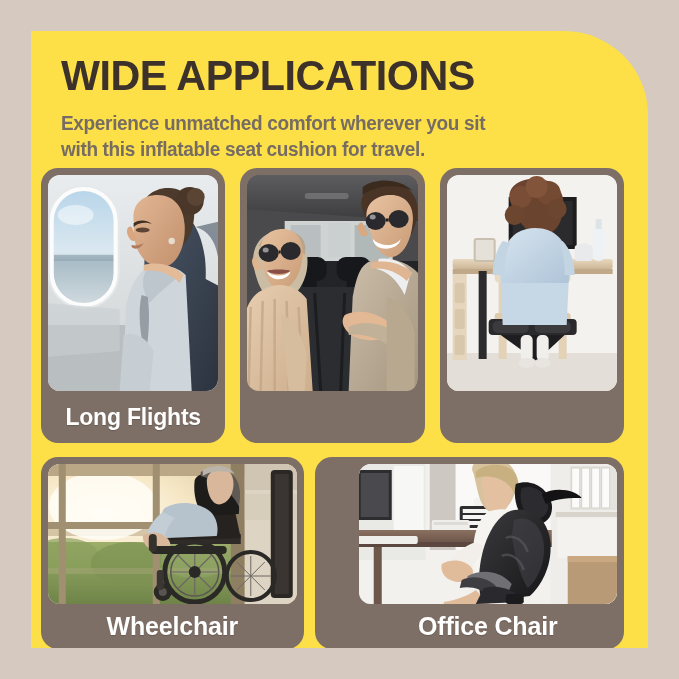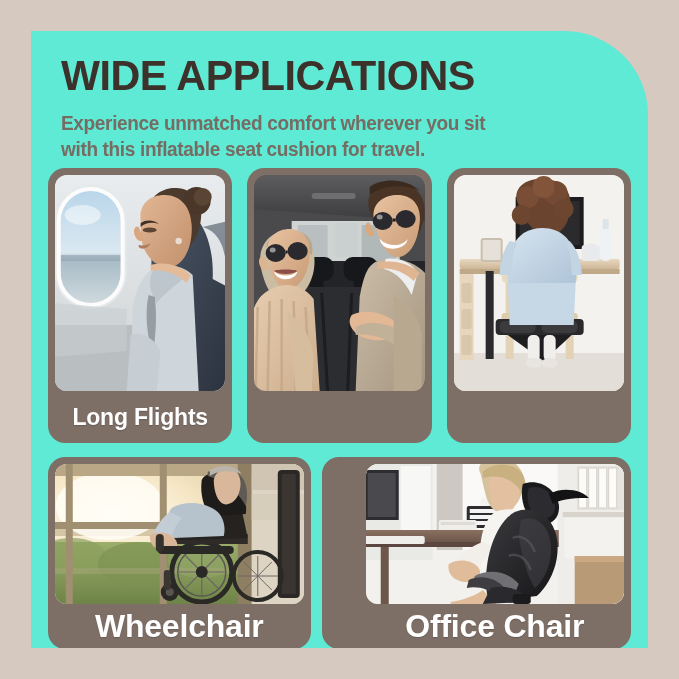--- a/index.html
+++ b/index.html
@@ -16,21 +16,21 @@
     position: relative;
   }
 
   
   #panel {
     position: absolute;
     left: 31px;
     top: 31px;
     width: 617px;
     height: 617px;
-    background: #5eead4;
+    background: #fde047;
     border-radius: 0 84px 0 0;
     overflow: hidden;
   }
 
   
   #header {
     position: absolute;
     left: 30px;
     top: 23px;
     width: 560px;
@@ -55,21 +55,21 @@
     color: #766c63;
     line-height: 1.33;
     letter-spacing: -0.35px;
     transform: scaleX(0.975);
     transform-origin: left center;
   }
 
   
   #grid {
     position: absolute;
-    left: 17px;
+    left: 10px;
     top: 137px;
     width: 583px;
   }
 
   .row { display: flex; }
   #row1 { gap: 15px; }
   #row2 { gap: 11px; margin-top: 14px; }
 
   .card {
     background: #7e6f66;
@@ -100,21 +100,21 @@
     flex: 1;
     display: flex;
     align-items: center;
     justify-content: center;
     color: #ffffff;
     font-weight: 700;
     letter-spacing: -0.2px;
     text-shadow: 0 1px 1px rgba(0,0,0,0.18);
   }
   #row1 .card-label { font-size: 23px; }
-  #row2 .card-label { font-size: 32px; }
+  #row2 .card-label { font-size: 25px; }
 </style>
 </head>
 <body>
 
 <div id="panel">
 
   <div id="header">
     <div id="title">WIDE APPLICATIONS</div>
     <div id="subtitle">
       <div>Experience unmatched comfort wherever you sit</div>

